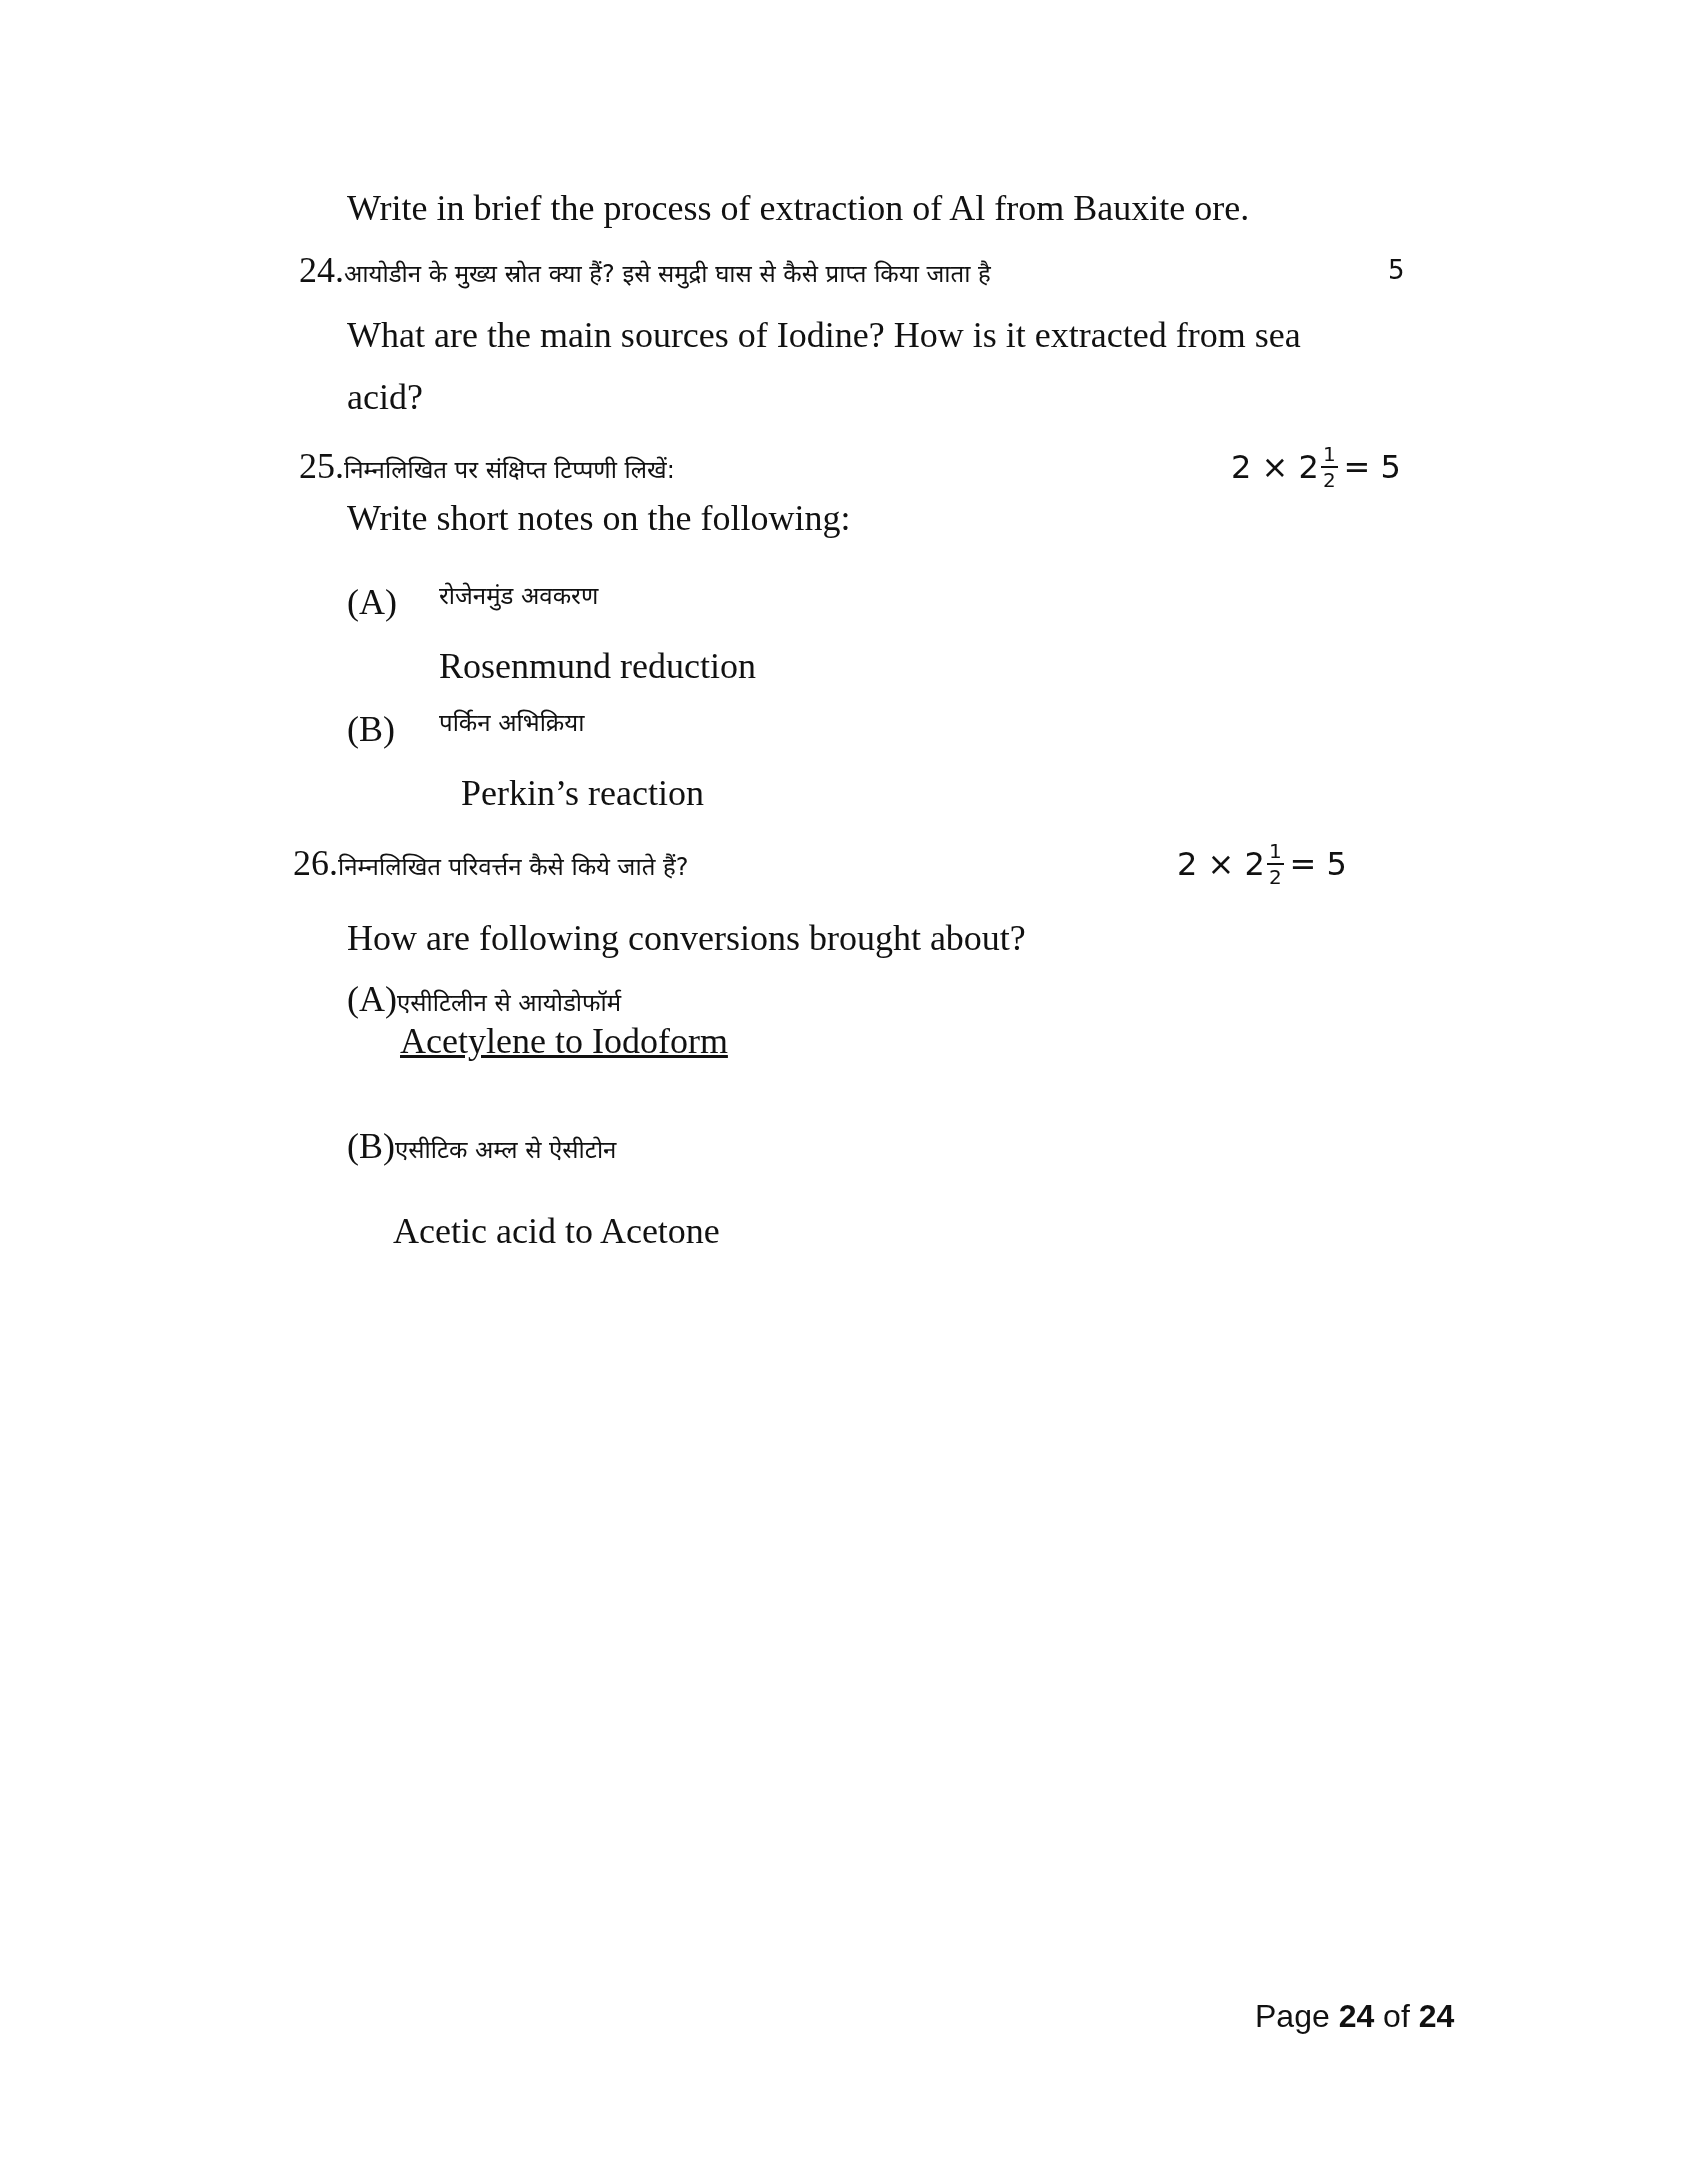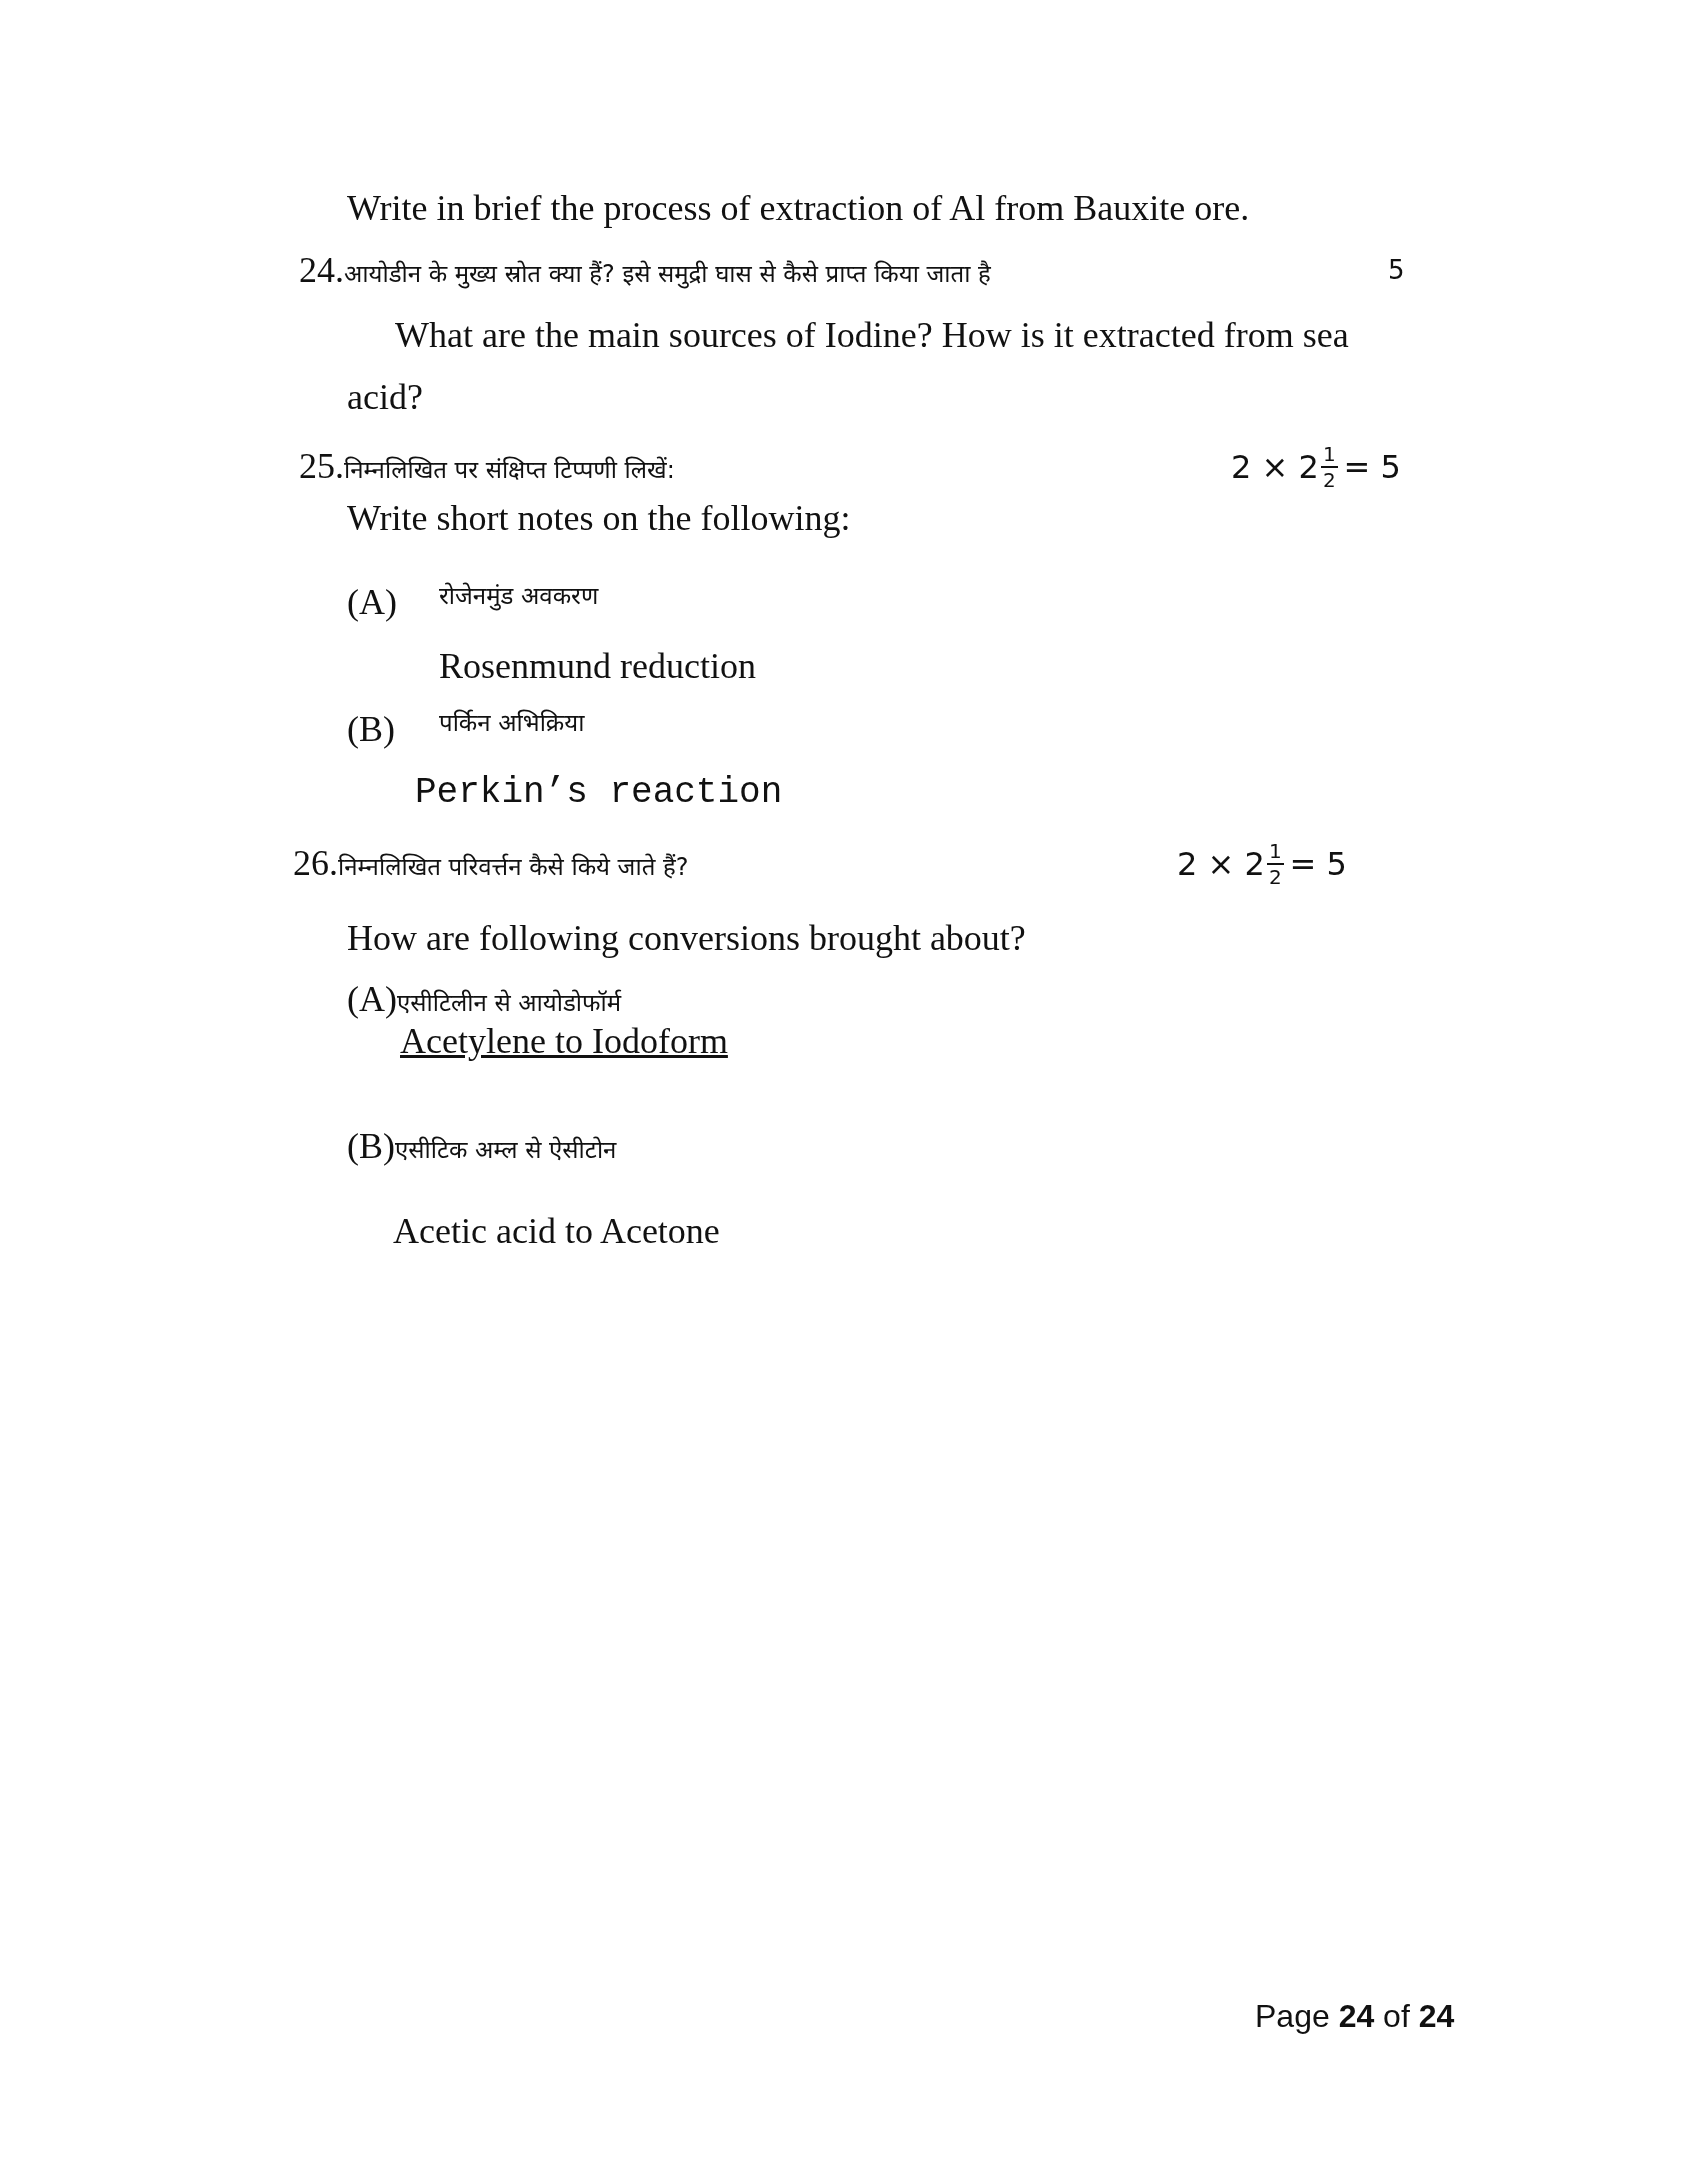--- a/index.html
+++ b/index.html
@@ -15,42 +15,42 @@
 </style>
 </head>
 <body>
 
 <div class="t" style="left:347px;top:190px;">Write in brief the process of extraction of Al from Bauxite ore.</div>
 
 <div class="t" style="left:299px;top:252px;">
   <span>24.</span><span class="hi">आयोडीन के मुख्य स्रोत क्या हैं? इसे समुद्री घास से कैसे प्राप्त किया जाता है</span>
 </div>
 <div class="marks" style="left:1388px;top:255px;font-size:26px;">5</div>
-<div class="t" style="left:347px;top:317px;margin-left:48px;">What are the main sources of Iodine? How is it extracted from sea</div>
+<div class="t" style="left:347px;top:317px;">What are the main sources of Iodine? How is it extracted from sea</div>
 <div class="t" style="left:347px;top:379px;">acid?</div>
 
 <div class="t" style="left:299px;top:448px;text-align:right;">
   <span>25.</span><span class="hi">निम्नलिखित पर संक्षिप्त टिप्पणी लिखें:</span>
 </div>
 <div class="marks" style="left:1231px;top:444px;">
   <span>2 × 2</span>
   <span class="frac">
     <span class="num">1</span>
     <span class="den">2</span>
   </span>
   <span>= 5</span>
 </div>
 <div class="t" style="left:347px;top:500px;">Write short notes on the following:</div>
 
 <div class="t" style="left:347px;top:584px;">(A)</div>
 <div class="t hi" style="left:439px;top:584px;">रोजेनमुंड अवकरण</div>
 <div class="t" style="left:439px;top:648px;">Rosenmund reduction</div>
 <div class="t" style="left:347px;top:711px;">(B)</div>
 <div class="t hi" style="left:439px;top:711px;">पर्किन अभिक्रिया</div>
-<div class="t" style="left:415px;top:775px;font-family:Liberation Mono, monospace;">Perkin’s reaction</div>
+<div class="t" style="left:461px;top:775px;">Perkin’s reaction</div>
 
 <div class="t" style="left:293px;top:845px;">
   <span>26.</span><span class="hi">निम्नलिखित परिवर्त्तन कैसे किये जाते हैं?</span>
 </div>
 <div class="marks" style="left:1177px;top:841px;">
   <span>2 × 2</span>
   <span class="frac">
     <span class="num">1</span>
     <span class="den">2</span>
   </span>

